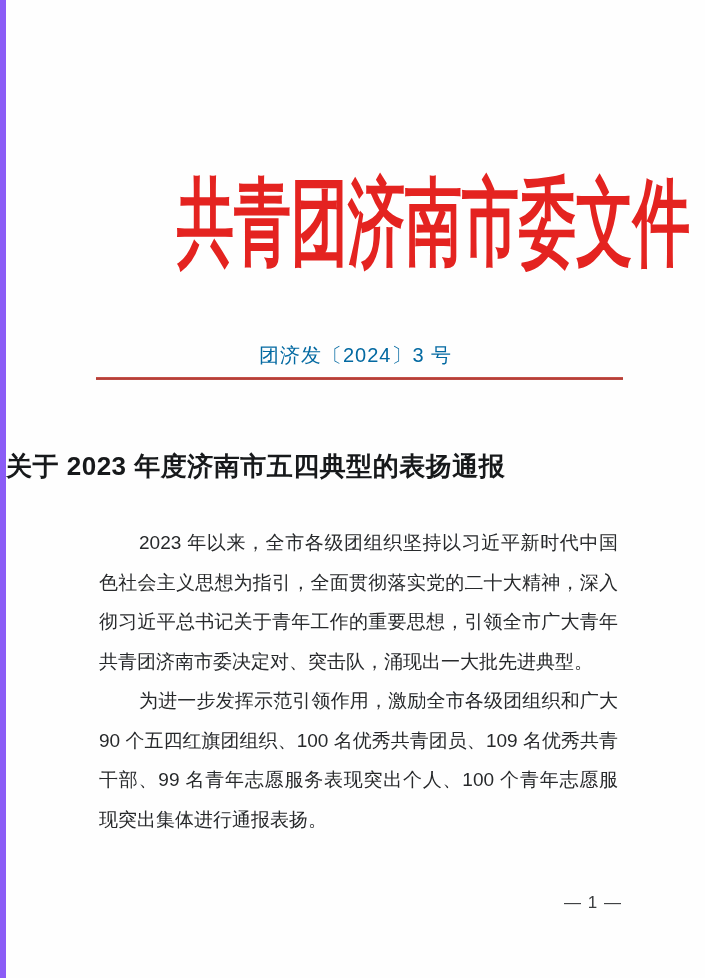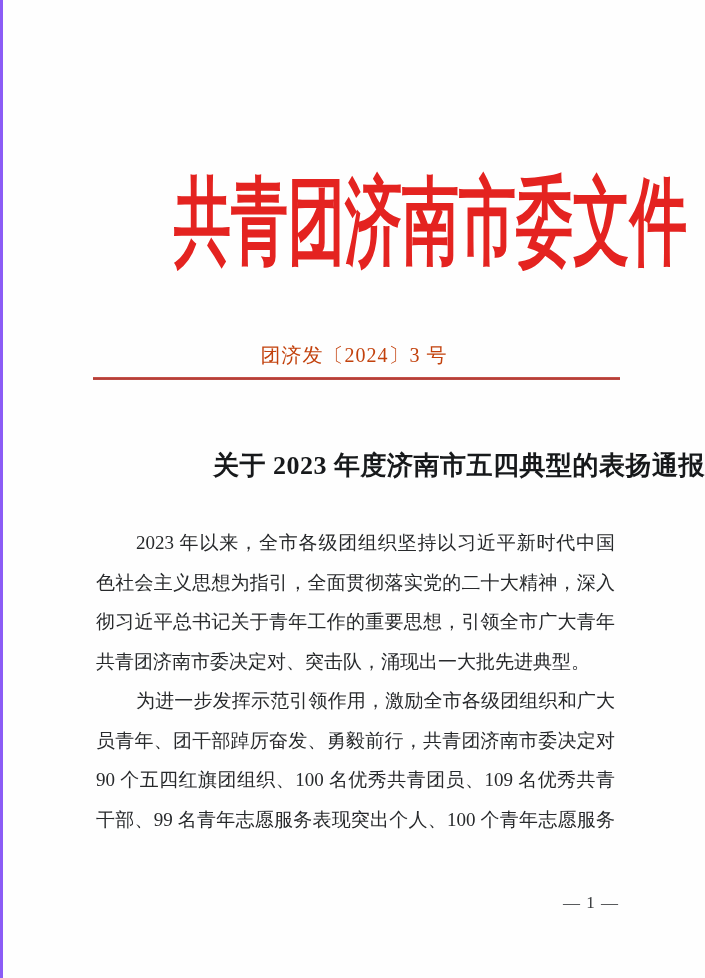--- a/index.html
+++ b/index.html
@@ -5,23 +5,23 @@
   html, body {
     margin: 0;
     padding: 0;
     background: #ffffff;
   }
   .page {
     position: relative;
     width: 705px;
     height: 978px;
     background: var(--page-bg, #fefefe);
-    font-family: Liberation Serif, serif;
+    font-family: Liberation Sans, sans-serif;
     overflow: hidden;
-    border-left: 3px solid #8b5cf6;
+    border-left: 6px solid #8b5cf6;
     box-sizing: border-box;
   }
 
   
   .org-title {
     position: absolute;
     top: 172px;
     left: 0;
     width: 100%;
     margin: 0;
@@ -41,41 +41,41 @@
   
   .doc-number {
     position: absolute;
     top: 343px;
     left: 0;
     width: 100%;
     text-align: center;
     font-size: 20px;
     line-height: 24px;
     letter-spacing: 1px;
-    color: #c2410c;
+    color: #0369a1;
   }
 
   
   .red-rule {
     position: absolute;
     top: 377px;
     left: 90px;
     width: 527px;
     height: 3px;
     background: linear-gradient(to bottom, #cd5a52, var(--rule-red, #b03a33) 60%, #c3564f);
   }
 
   
   .doc-title {
     position: absolute;
     top: 450px;
     left: 0;
     width: 100%;
     margin: 0;
-    text-align: right;
+    text-align: left;
     font-size: 26px;
     line-height: 32px;
     font-weight: 700;
     letter-spacing: 0.5px;
     color: #17191b;
   }
 
   
   .body-text {
     position: absolute;
@@ -123,22 +123,22 @@
   <div class="red-rule"></div>
 
   <h2 class="doc-title">关于 2023 年度济南市五四典型的表扬通报</h2>
 
   <div class="body-text">
     <p class="indent">2023 年以来，全市各级团组织坚持以习近平新时代中国特</p>
     <p>色社会主义思想为指引，全面贯彻落实党的二十大精神，深入贯</p>
     <p>彻习近平总书记关于青年工作的重要思想，引领全市广大青年在</p>
     <p class="para-end">共青团济南市委决定对、突击队，涌现出一大批先进典型。</p>
     <p class="indent">为进一步发挥示范引领作用，激励全市各级团组织和广大团</p>
-    <p>员青年、团干部踔厉奋发、勇毅前行，共青团济南市委决定对</p>
     <p>90 个五四红旗团组织、100 名优秀共青团员、109 名优秀共青团</p>
     <p>干部、99 名青年志愿服务表现突出个人、100 个青年志愿服务表</p>
+    <p class="para-end">现突出集体进行通报表扬。</p>
   </div>
 
   <div class="page-footer">
     <span>— 1 —</span>
   </div>
 
 </div>
 
 </body></html>

